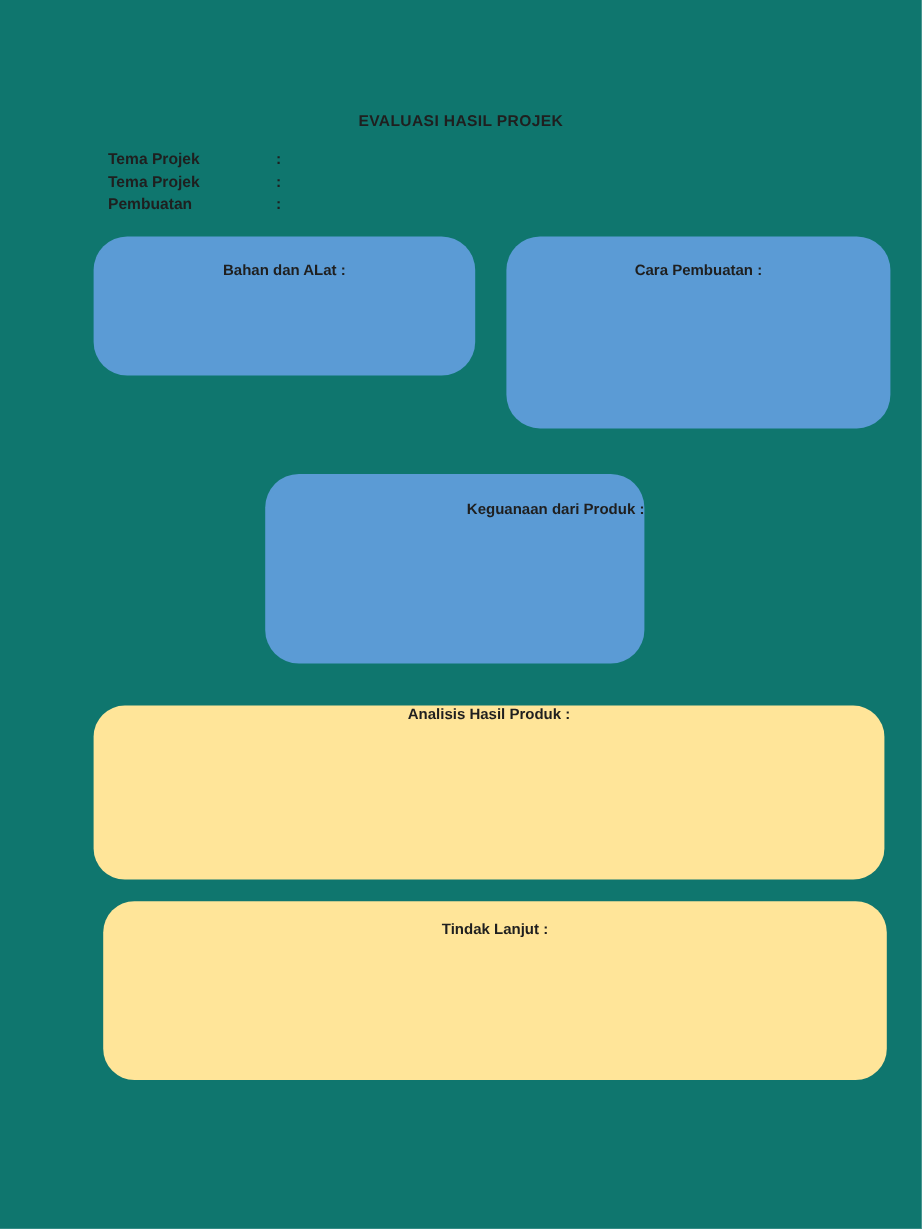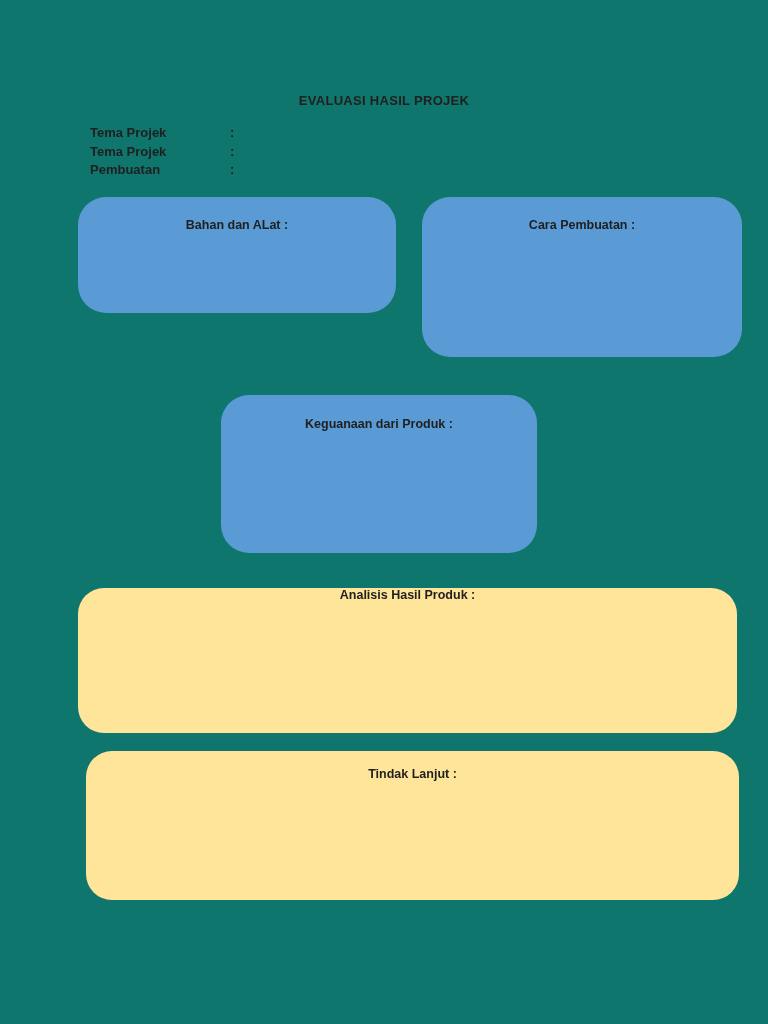--- a/index.html
+++ b/index.html
@@ -40,21 +40,21 @@
     position: absolute;
     text-align: center;
     font-size: 12.5px;
     font-weight: 600;
   }
   .box-blue { border-radius: 28px; }
   .box-yellow { border-radius: 26px; }
   .box-title { display: block; }
   .b1 { left: 78px;  top: 197px; width: 318px; height: 116px; padding-top: 21px; }
   .b2 { left: 422px; top: 197px; width: 320px; height: 160px; padding-top: 21px; }
-  .b3 { left: 221px; top: 395px; width: 316px; height: 158px; padding-top: 22px; }
+  .b3 { left: 221px; top: 395px; width: 316px; height: 158px; padding-top: 22px; text-align: right; }
   .b4 { left: 78px;  top: 588px; width: 659px; height: 145px; padding-top: 0; }
   .b5 { left: 86px;  top: 751px; width: 653px; height: 149px; padding-top: 16px; }
 </style>
 </head>
 <body>
 
 <div class="page" style="background-color: #0f766e; color: rgb(31, 31, 31);">
 
   <div class="page-title">EVALUASI HASIL PROJEK</div>
 

